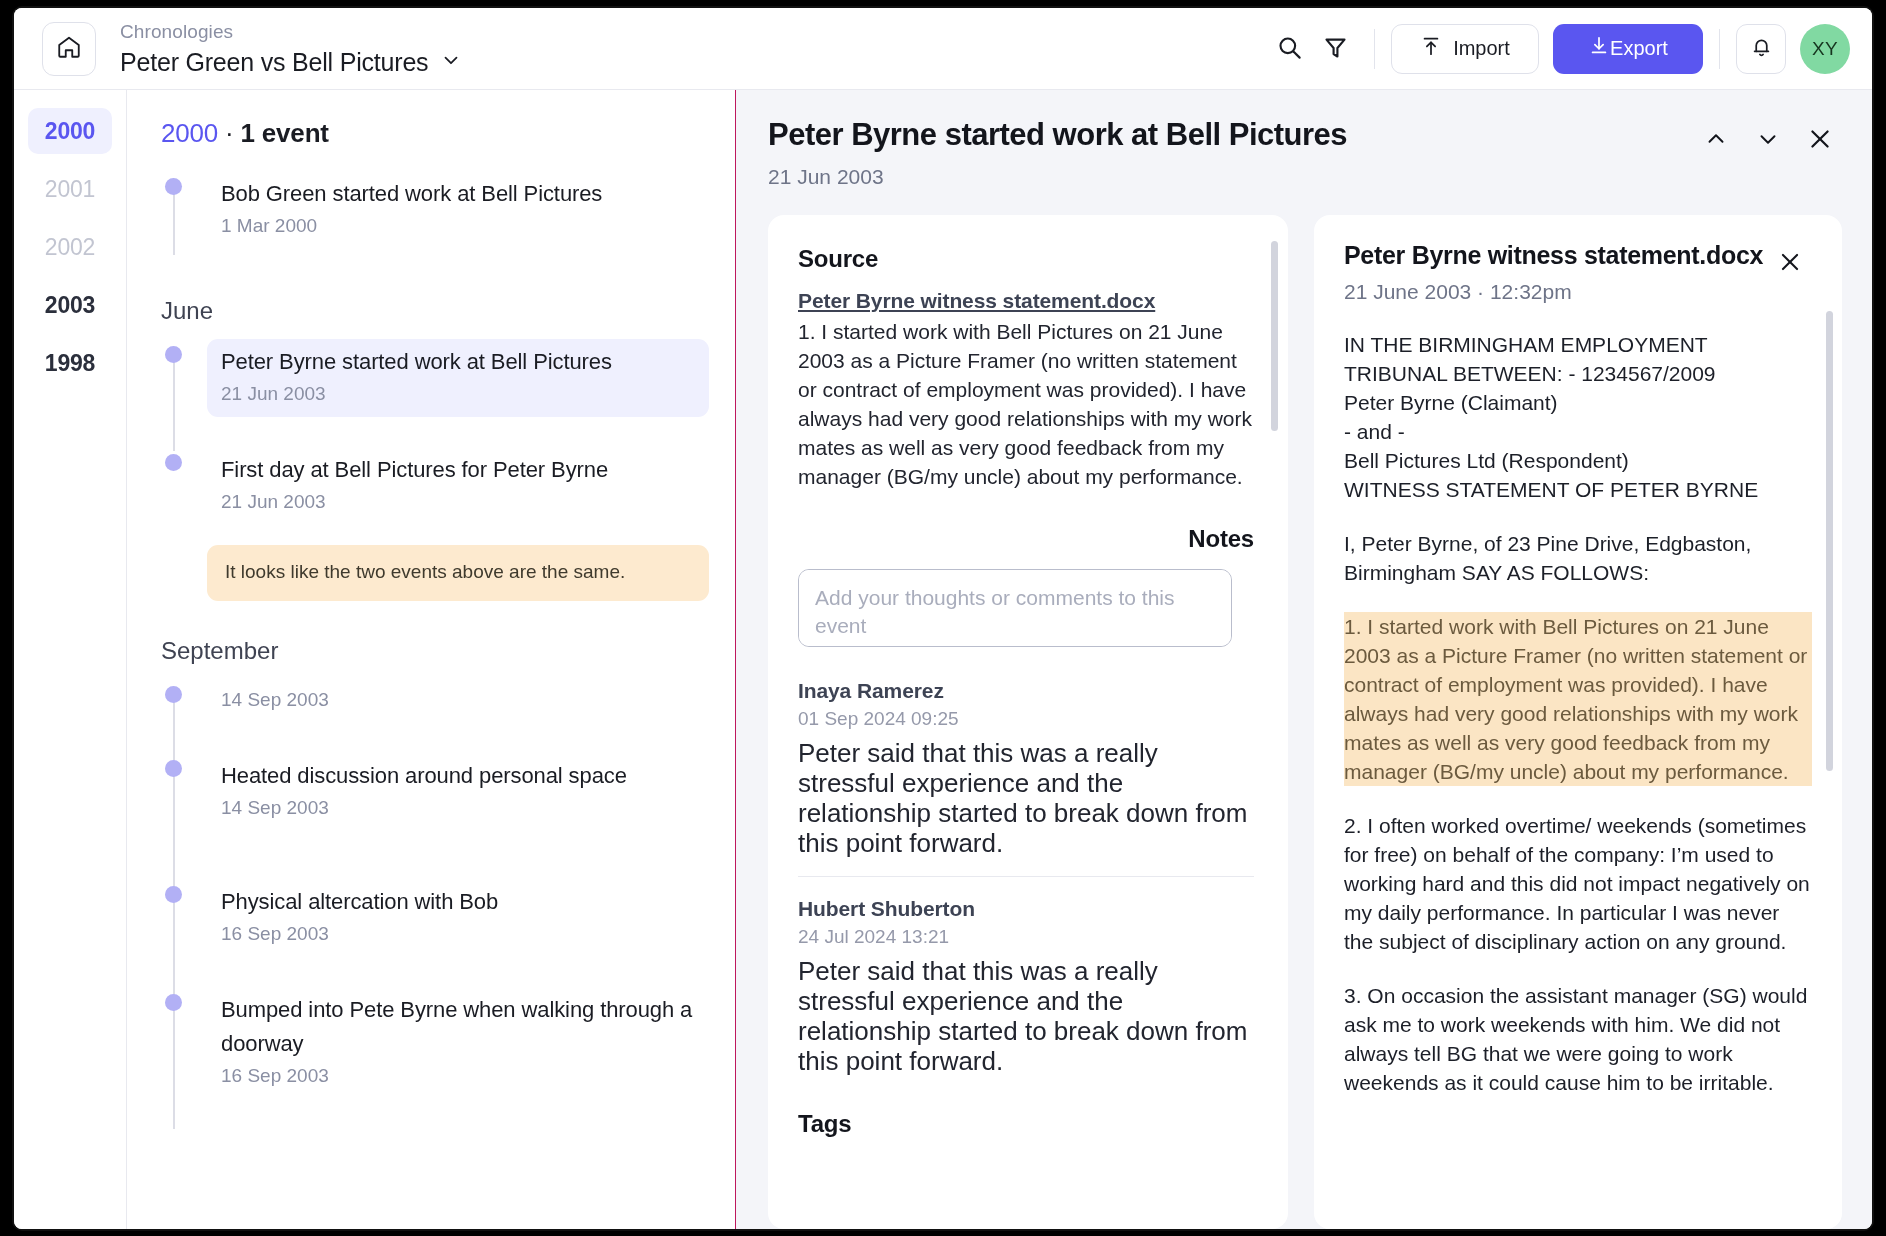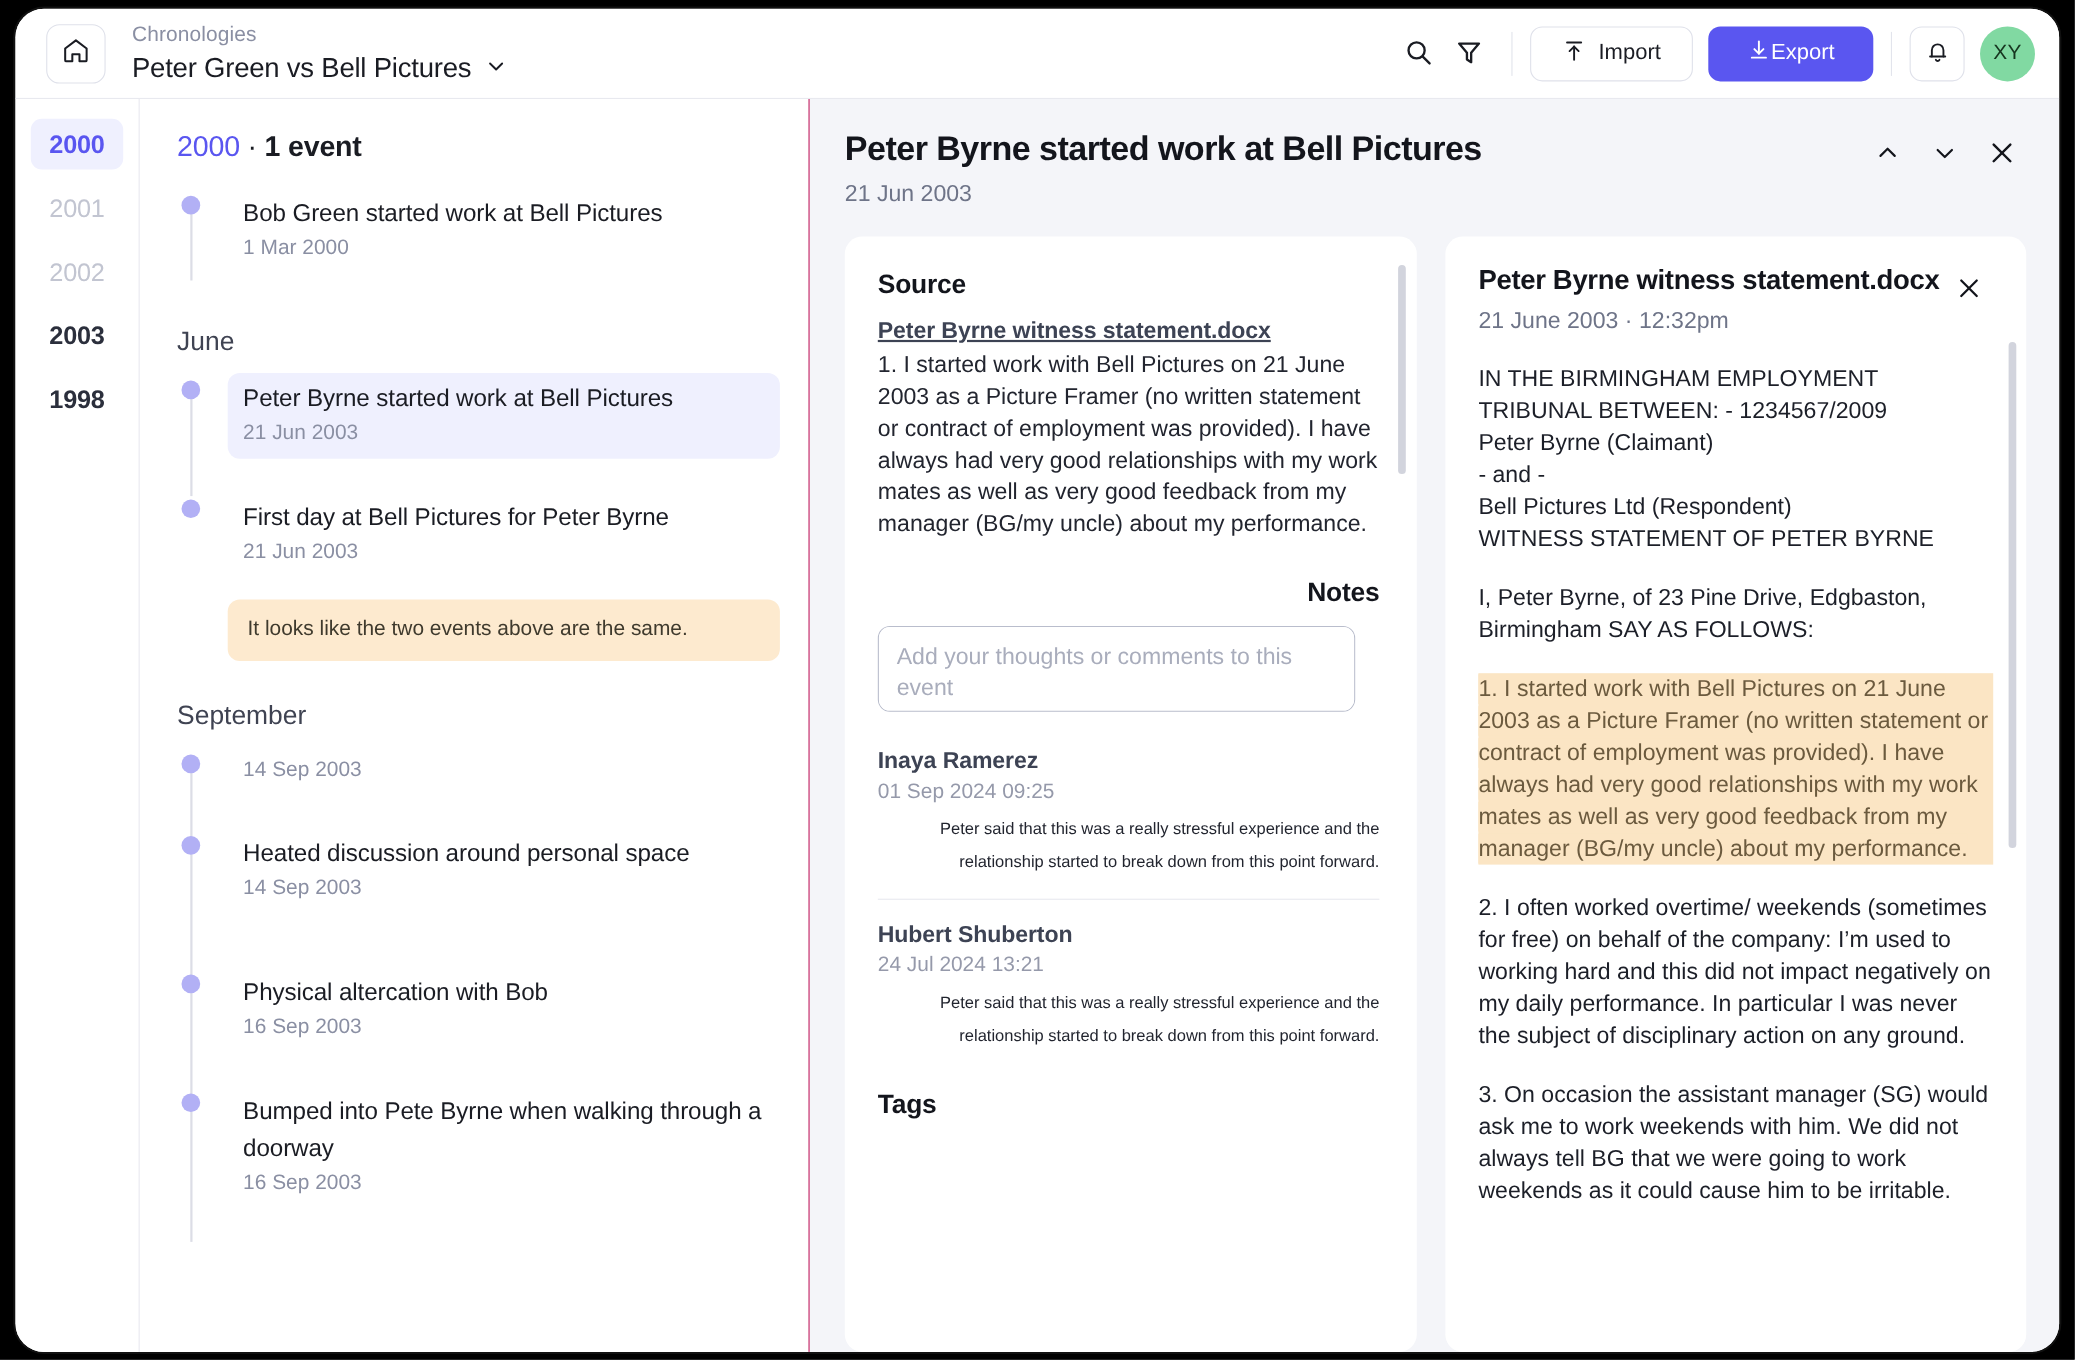--- a/index.html
+++ b/index.html
@@ -10,21 +10,21 @@
     background: #000000;
     font-family: "Liberation Sans", sans-serif;
     overflow: hidden;
   }
 
   .screen {
     position: absolute;
     left: 14px; top: 8px;
     width: 1858px; height: 1221px;
     background: #ffffff;
-    border-radius: 26px;
+    border-radius: 8px;
     overflow: hidden;
     box-shadow: 0 0 0 2px #111;
   }
 
   
   .topbar {
     position: relative;
     height: 82px;
     background: #ffffff;
     border-bottom: 1px solid #e8e9ef;
@@ -312,21 +312,21 @@
   .notes-list { margin-top: 28px; }
   .note-item { padding-bottom: 18px; }
   .note-item + .note-item { border-top: 1px solid #e8e9ef; padding-top: 20px; }
   .note-author {
     font-size: 21px;
     font-weight: bold;
     color: #3d4354;
     letter-spacing: -.1px;
   }
   .note-time { font-size: 19px; color: #9599aa; margin-top: 5px; }
-  .note-text { font-size: 15px; color: #22252f; line-height: 30px; margin-top: 8px; text-align: right; }
+  .note-text { font-size: 26px; color: #22252f; line-height: 30px; margin-top: 8px; }
   .tags-head { margin-top: 16px; }
 
   
   .doc-head-row { display: flex; align-items: flex-start; }
   .doc-head-text { flex: 1; }
   .doc-title {
     font-size: 25px;
     font-weight: bold;
     color: #13151c;
     letter-spacing: -.3px;

